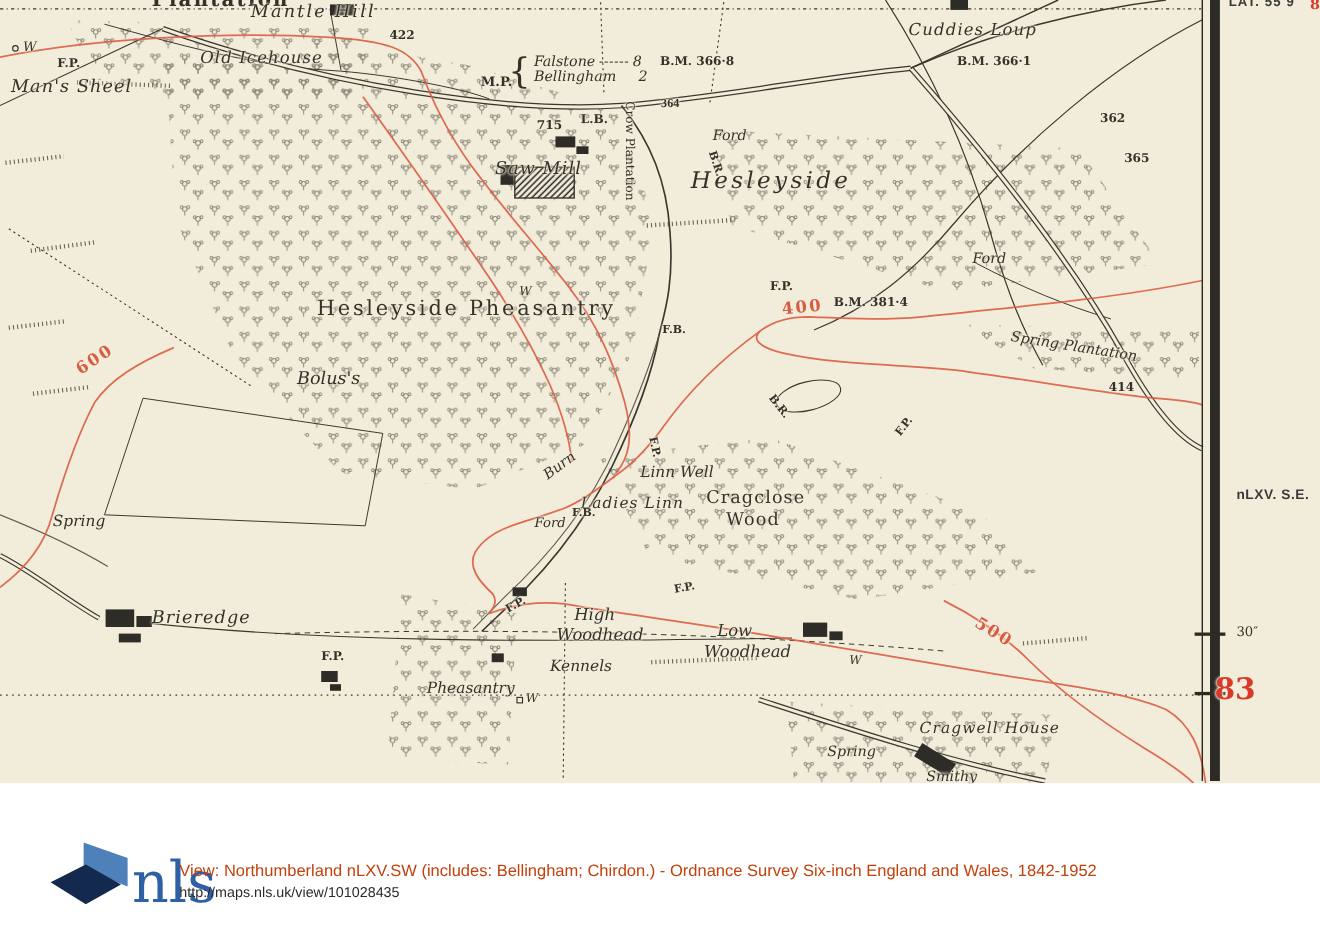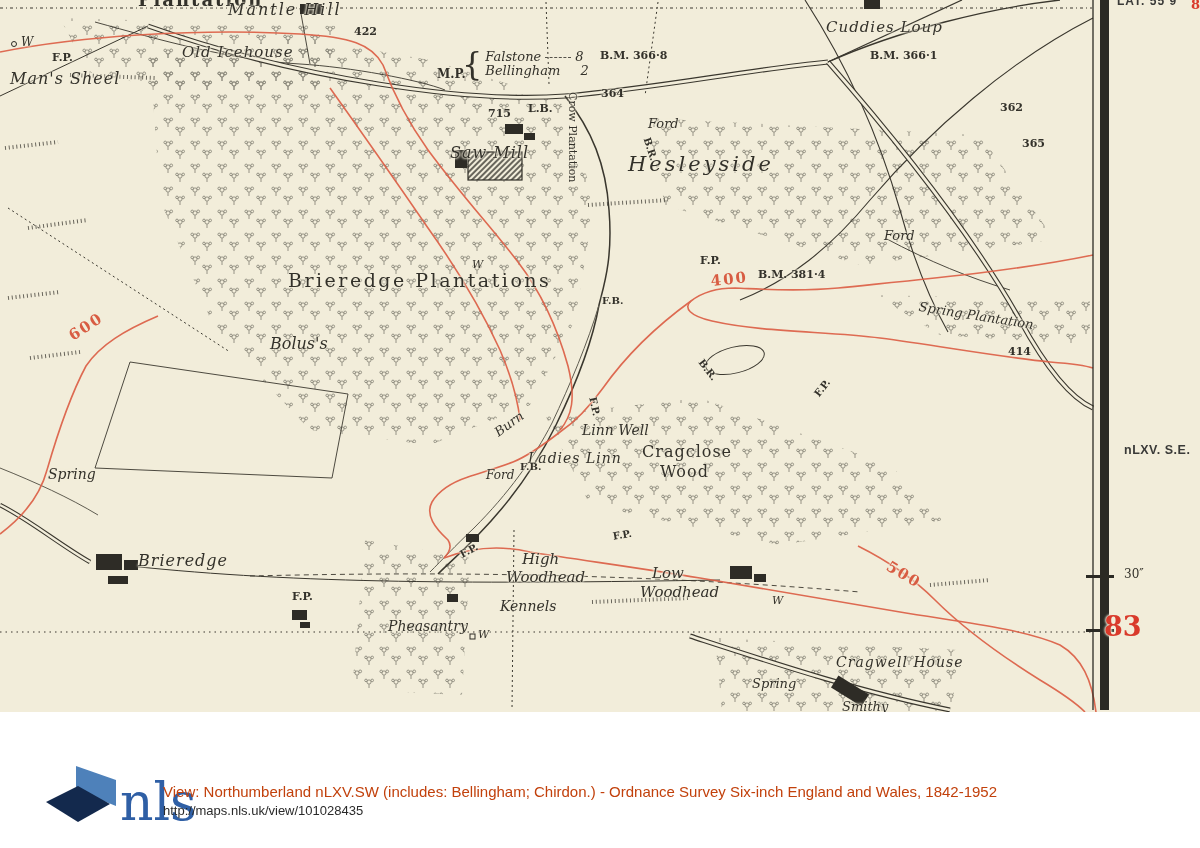--- a/index.html
+++ b/index.html
@@ -171,35 +171,35 @@
         <span style="margin-left:16px;">2</span>
       </span>
     </div>
 
     <div class="lbl b s11" style="left:600px;top:50px;">B.M. 366·8</div>
     <div class="lbl it s15 ls1" style="left:826px;top:19px;">Cuddies Loup</div>
     <div class="lbl b s11" style="left:870px;top:50px;">B.M. 366·1</div>
     <div class="lbl num" style="left:1000px;top:102px;">362</div>
     <div class="lbl num" style="left:488px;top:108px;">715</div>
     <div class="lbl b s11" style="left:528px;top:103px;">L.B.</div>
-    <div class="lbl num" style="left:601px;top:88px;">364</div>
+    <div class="lbl num" style="left:601px;top:88px;font-family:Liberation Serif, serif;">364</div>
     <div class="lbl s11 rot" style="left:578px;top:92px;transform:rotate(90deg);">Crow Plantation</div>
     <div class="lbl it s16 ls1" style="left:450px;top:144px;">Saw Mill</div>
     <div class="lbl it s13" style="left:648px;top:117px;">Ford</div>
     <div class="lbl b s10 rot" style="left:652px;top:136px;transform:rotate(72deg);">B.R.</div>
     <div class="lbl it big21" style="left:628px;top:153px;">Hesleyside</div>
     <div class="lbl num" style="left:1022px;top:138px;">365</div>
     <div class="lbl it s13" style="left:884px;top:229px;">Ford</div>
     <div class="lbl b s11" style="left:700px;top:255px;">F.P.</div>
     <div class="lbl b s11" style="left:758px;top:269px;">B.M. 381·4</div>
     <div class="lbl red rot" style="left:710px;top:273px;transform:rotate(-6deg);">400</div>
     <div class="lbl it s13 rot" style="left:920px;top:300px;transform:rotate(9deg);">Spring Plantation</div>
     <div class="lbl num" style="left:1008px;top:346px;">414</div>
     <div class="lbl red rot" style="left:66px;top:330px;transform:rotate(-33deg);">600</div>
-    <div class="lbl big19" style="left:288px;top:270px;">Brieredge Plantations</div>
+    <div class="lbl big19" style="left:288px;top:270px;">Hesleyside Pheasantry</div>
     <div class="lbl it s16" style="left:270px;top:335px;">Bolus's</div>
     <div class="lbl it s11" style="left:472px;top:259px;">W</div>
     <div class="lbl b s10 rot" style="left:705px;top:357px;transform:rotate(52deg);">B.R.</div>
     <div class="lbl b s10 rot" style="left:812px;top:392px;transform:rotate(-52deg);">F.P.</div>
     <div class="lbl it s13 rot" style="left:492px;top:428px;transform:rotate(-36deg);">Burn</div>
     <div class="lbl b s10 rot" style="left:598px;top:396px;transform:rotate(78deg);">F.P.</div>
     <div class="lbl it s14" style="left:582px;top:423px;">Linn Well</div>
     <div class="lbl it s14 ls1" style="left:528px;top:451px;">Ladies Linn</div>
     <div class="lbl s16 ls1" style="left:642px;top:443px;">Cragclose</div>
     <div class="lbl s16 ls1" style="left:660px;top:463px;">Wood</div>

